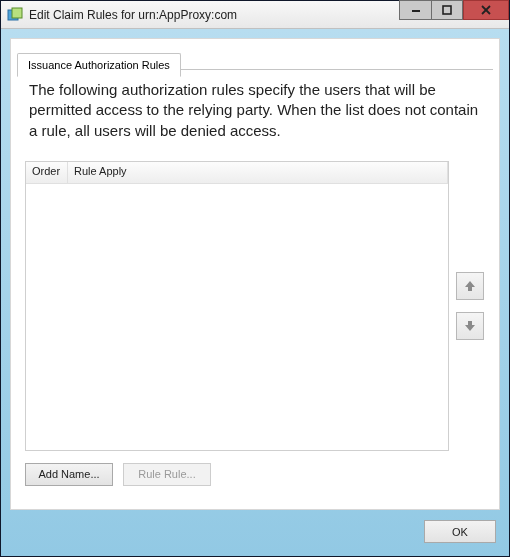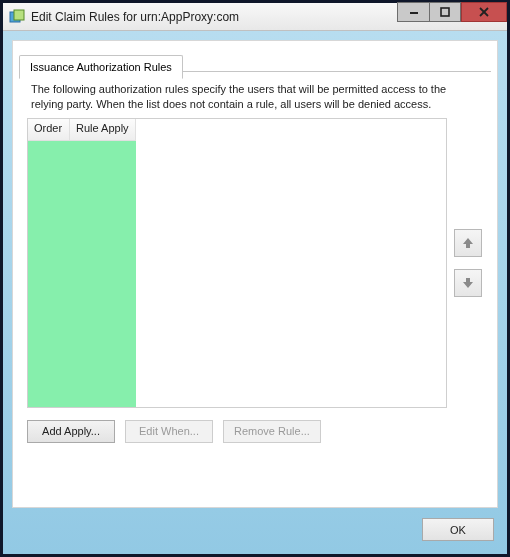--- a/index.html
+++ b/index.html
@@ -8,21 +8,21 @@
       font-size: 11px;
       background: #6fb7e0;
       width: 510px;
       height: 557px;
       overflow: hidden;
     }
     .window {
       width: 510px;
       height: 557px;
       background: #fff;
-      border: 3px solid #0f172a;
+      border: 1px solid #0f172a;
       display: flex;
       flex-direction: column;
     }
     .titlebar {
       height: 28px;
       background: linear-gradient(#f8f8f8, #e8e8e8);
       border-bottom: 1px solid #c0c0c0;
       display: flex;
       align-items: center;
       padding-left: 6px;
@@ -93,35 +93,36 @@
     .tab-content {
       border-top: 1px solid #c5c5c5;
       flex: 1;
       margin: 0 6px 6px 6px;
       padding: 10px 8px 8px 8px;
       display: flex;
       flex-direction: column;
     }
     .desc {
       color: #222;
-      font-size: 11px;
+      font-size: 15px;
       line-height: 1.35;
-      margin-bottom: 6px;
+      margin-bottom: 20px;
       padding: 0 4px;
     }
 
     .grid-row {
       display: flex;
       gap: 6px;
     }
     .grid-wrap {
       flex: 1;
       border: 1px solid #cfcfcf;
-      background: #86efac;
-      display: flex;
+      background: #15803d;
+      display: flex;
+      flex-direction: column;
       height: 290px;
     }
     .grid-header {
       display: flex;
       background: linear-gradient(#fcfcfc, #eeeeee);
       border-bottom: 1px solid #e0e0e0;
       height: 22px;
     }
     .grid-header .col {
       border-right: 1px solid #e0e0e0;
@@ -244,23 +245,22 @@
             </div>
             <div class="arrow-btn">
               <svg width="14" height="14" viewBox="0 0 14 14">
                 <polygon points="7,12 2,6 5,6 5,2 9,2 9,6 12,6"></polygon>
               </svg>
             </div>
           </div>
         </div>
 
         <div class="rule-buttons">
-          <button class="btn">Add Apply...</button>
-          <button class="btn" disabled="">Edit When...</button>
-          <button class="btn" disabled="">Remove Rule...</button>
+          <button class="btn">Add Name...</button>
+          <button class="btn" disabled="">Rule Rule...</button>
         </div>
 
       </div>
     </div>
 
     <div class="footer">
       <button class="btn">OK</button>
     </div>
   </div>
 

